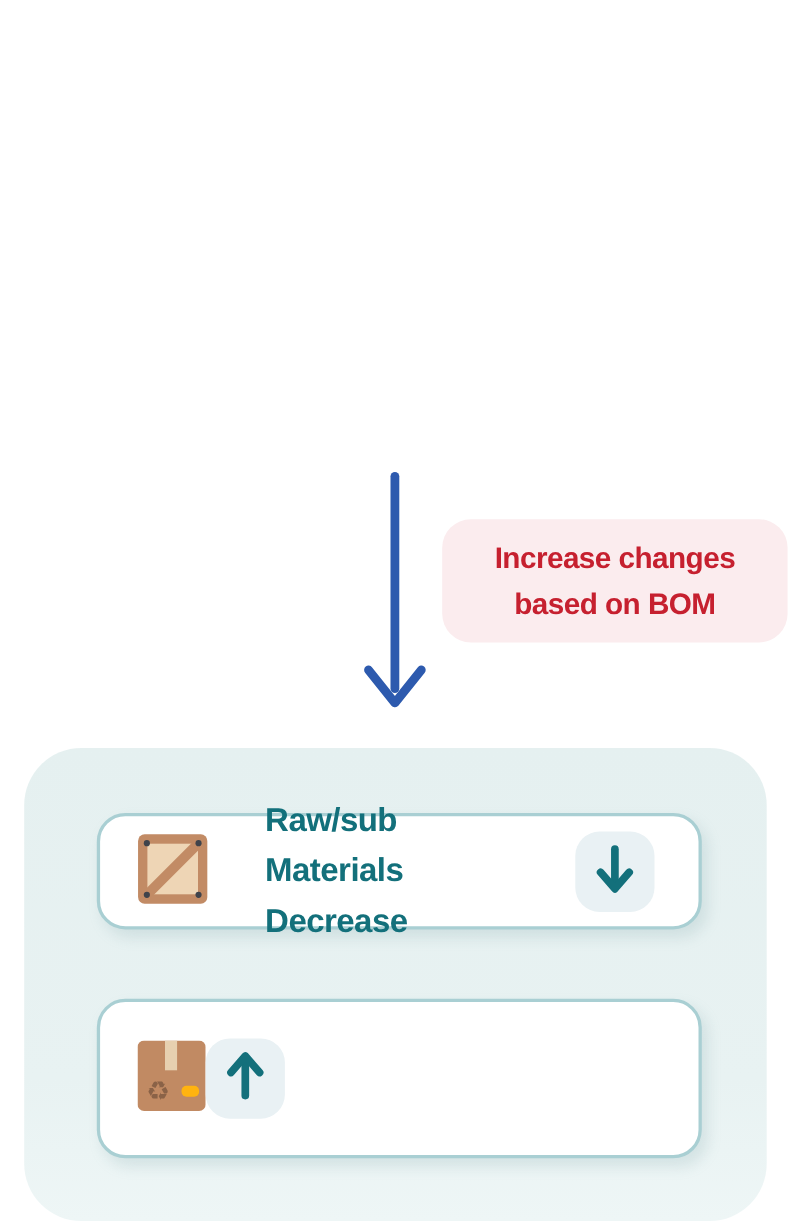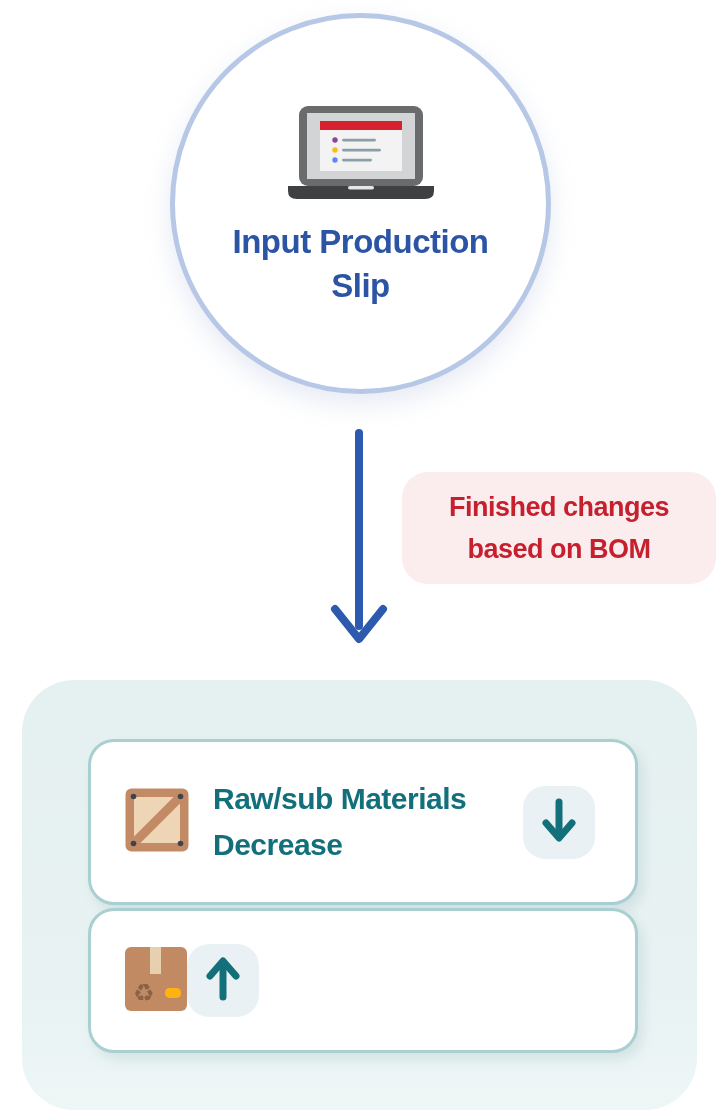--- a/index.html
+++ b/index.html
@@ -40,68 +40,49 @@
     position:absolute; left:22px; top:680px; width:675px; height:430px;
     border-radius:52px;
     background:linear-gradient(180deg,#e5f0f0 0%, #e8f2f2 70%, #eef6f6 100%);
   }
   .outcome-card {
     position:absolute; left:66px; width:550px;
     background:#ffffff; border:3px solid #a9cfd3; border-radius:26px;
     display:flex; align-items:center; padding-left:34px;
     box-shadow:5px 7px 12px rgba(130,170,175,0.22);
   }
-  .card-raw { top:59px; height:166px; }
+  .card-raw { top:59px; height:106px;gap:28px; }
   .card-finished { top:228px; height:145px; }
   .card-label {
     flex:1; margin-left:24px; color:#13707b; font-weight:700;
     font-size:30px; line-height:46px; letter-spacing:-0.5px;
     padding-right:6px;
   }
   .dir-chip {
     width:72px; height:73px; margin-right:40px; flex:0 0 auto;
     background:#e9f1f4; border-radius:22px;
     display:flex; align-items:center; justify-content:center;
   }
   .icon-box { flex:0 0 auto; }
 </style>
 </head>
 <body>
 
 <div class="canvas">
 
-  <div class="step-circle">
-    <div class="laptop-wrap">
-      <svg width="146" height="93" viewBox="0 0 146 93" aria-hidden="true">
-        <rect x="11" y="0" width="124" height="80" rx="9" fill="#696b6d"></rect>
-        <rect x="19" y="7" width="108" height="66" fill="#d2d4d5"></rect>
-        <rect x="32" y="15" width="82" height="50" fill="#f3f3f3"></rect>
-        <rect x="32" y="15" width="82" height="9" fill="#d6212e"></rect>
-        <circle cx="47" cy="34" r="2.7" fill="#8f419b"></circle>
-        <circle cx="47" cy="44" r="2.7" fill="#fdbd10"></circle>
-        <circle cx="47" cy="54" r="2.7" fill="#6286f0"></circle>
-        <rect x="54" y="32.7" width="34" height="2.8" rx="1.4" fill="#8aa0a6"></rect>
-        <rect x="54" y="42.7" width="39" height="2.8" rx="1.4" fill="#8aa0a6"></rect>
-        <rect x="54" y="52.7" width="30" height="2.8" rx="1.4" fill="#8aa0a6"></rect>
-        <path d="M0 80 H146 V85 Q146 93 137 93 H9 Q0 93 0 85 Z" fill="#3f4042"></path>
-        <rect x="60" y="80" width="26" height="3.6" rx="1.8" fill="#e6e6e6"></rect>
-      </svg>
-    </div>
-    <div class="circle-title">Input Production Slip</div>
-  </div>
 
   <div class="connector-arrow">
     <svg width="70" height="218" viewBox="0 0 70 218" aria-hidden="true">
       <path d="M31 5 V198" stroke="#2d5aae" stroke-width="8" stroke-linecap="round" fill="none"></path>
       <path d="M7 181 L31 211 L55 181" stroke="#2d5aae" stroke-width="8" stroke-linecap="round" stroke-linejoin="round" fill="none"></path>
     </svg>
   </div>
 
   <div class="note-bubble">
-    <span>Finished changes based on BOM</span>
+    <span>Increase changes based on BOM</span>
   </div>
 
   <div class="outcome-group">
 
     <div class="outcome-card card-raw">
       <span class="icon-box">
         <svg width="64" height="64" viewBox="0 0 64 64" aria-hidden="true">
           <rect x="0.5" y="0.5" width="63" height="63" rx="6" fill="#c28b65"></rect>
           <rect x="9" y="9" width="46" height="46" fill="#eed5b5"></rect>
           <line x1="7" y1="57" x2="57" y2="7" stroke="#c28b65" stroke-width="9"></line>

